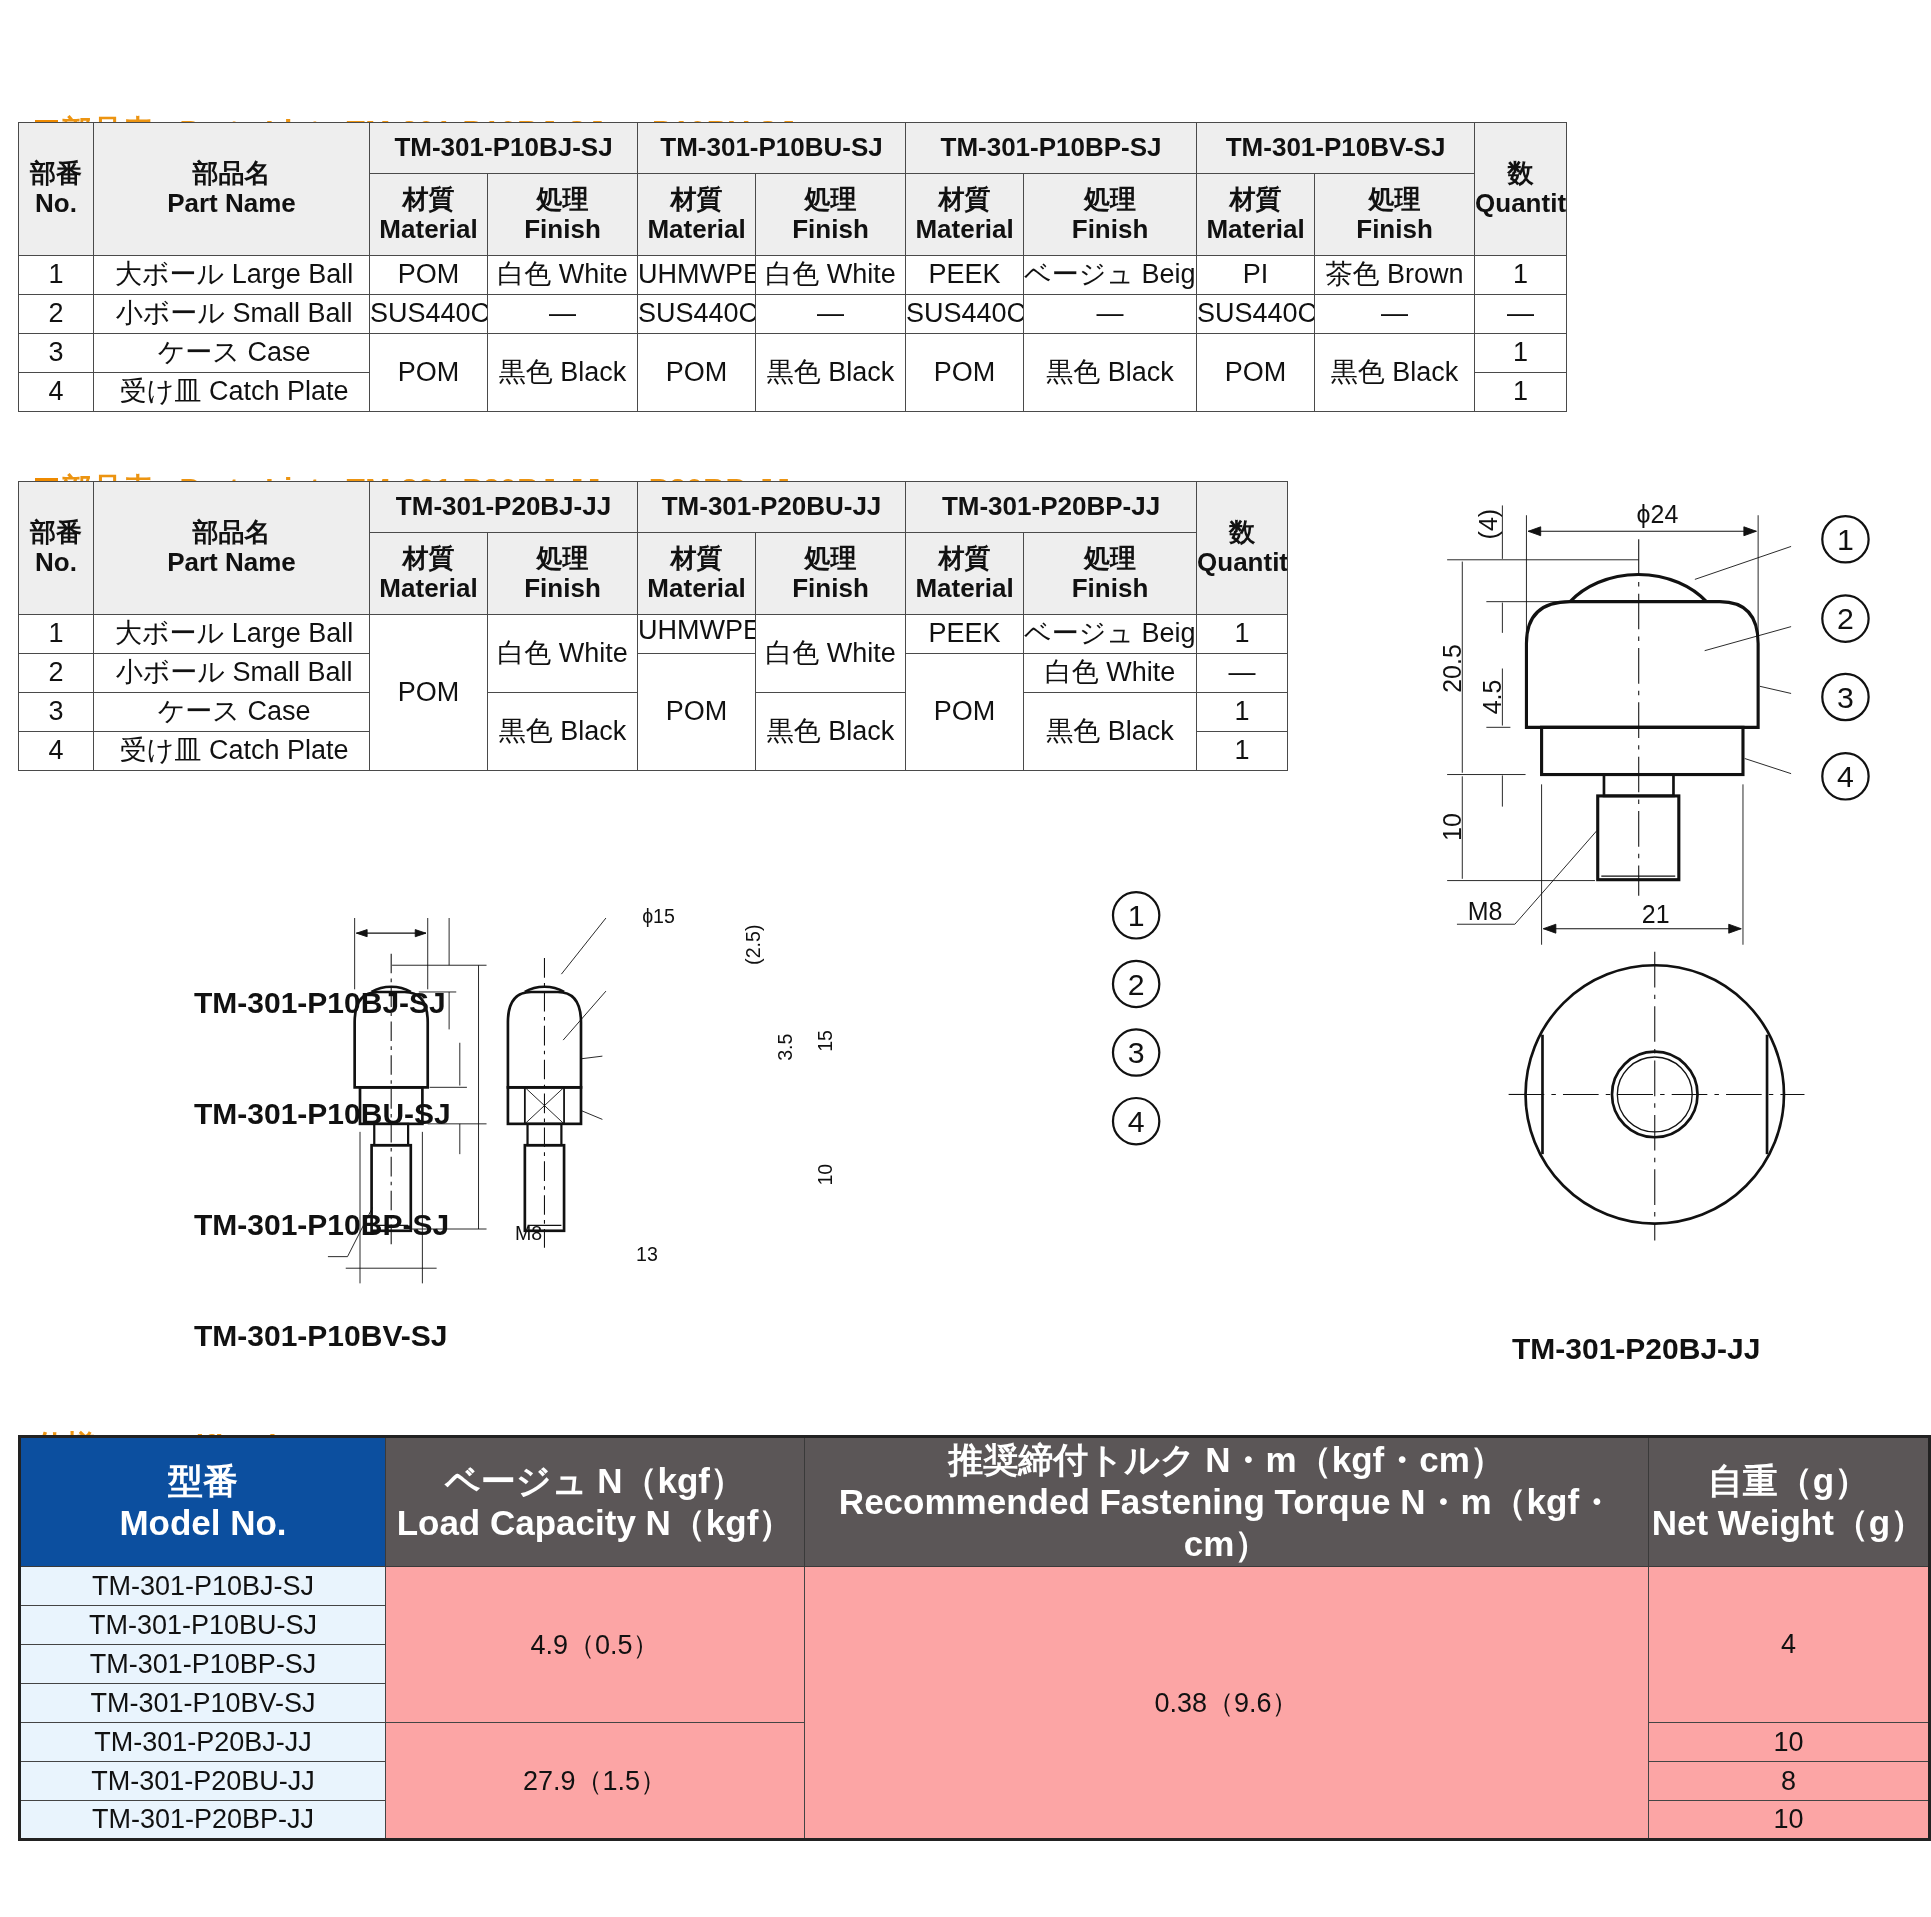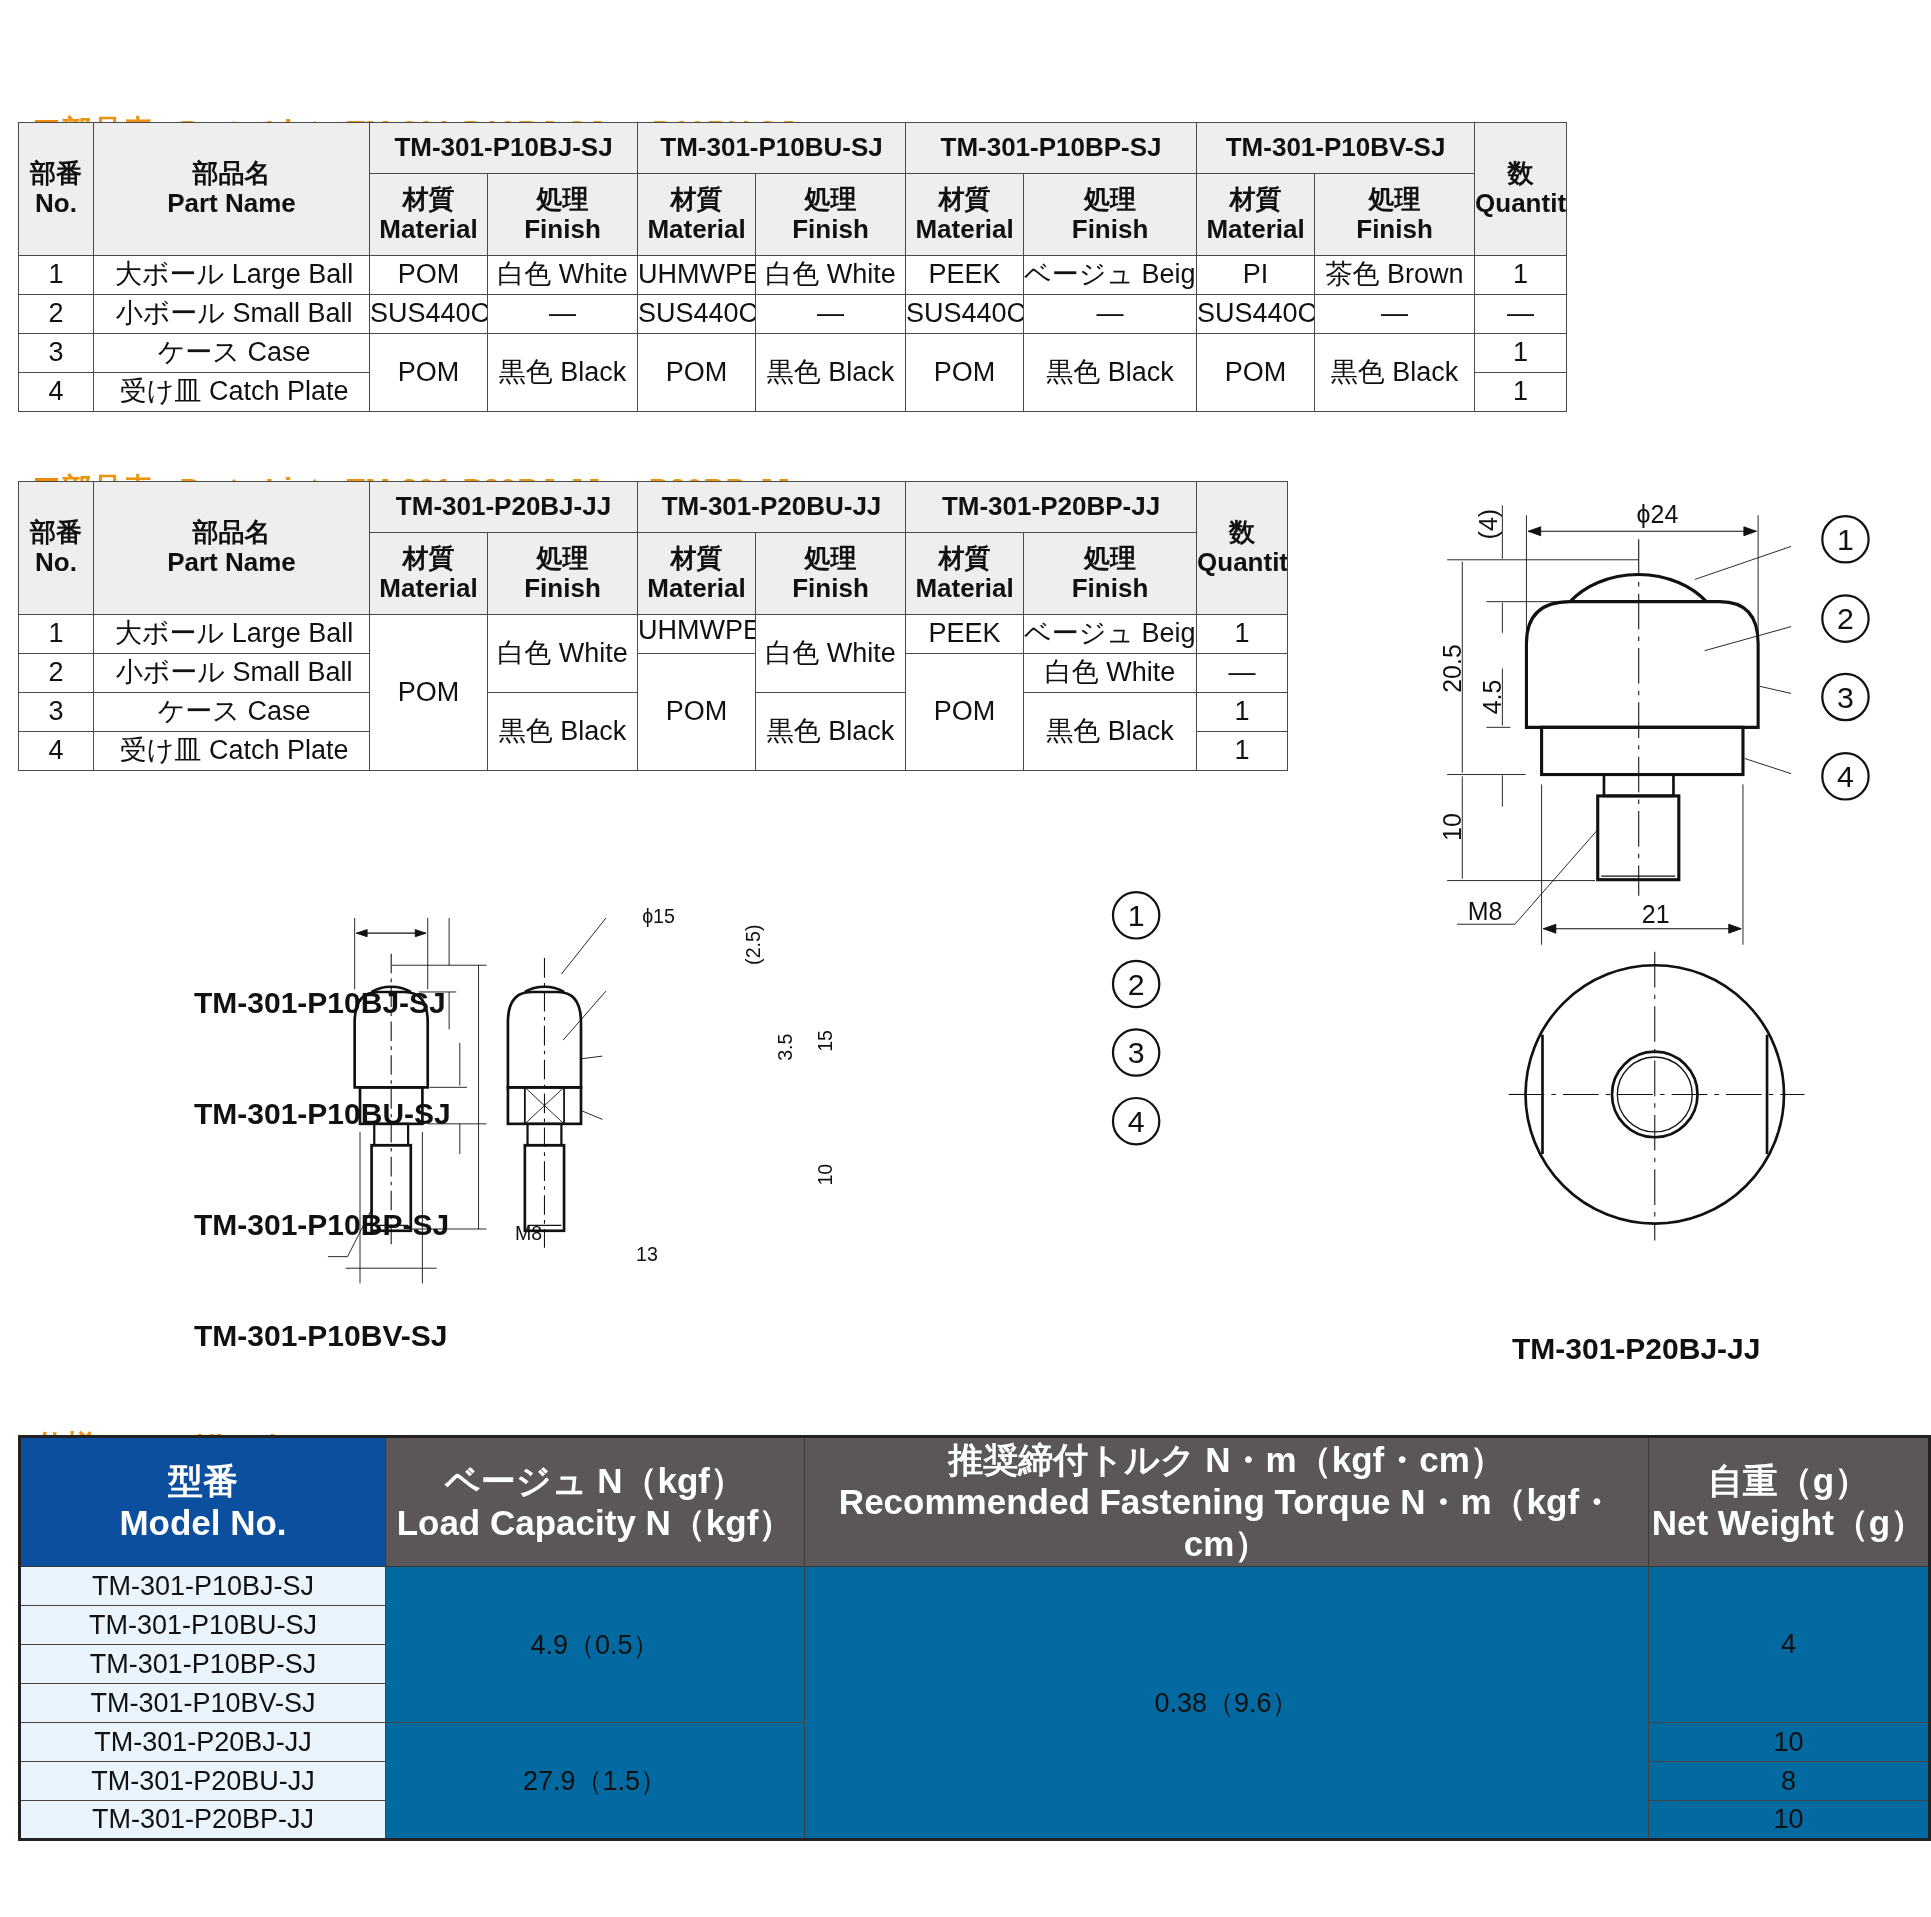--- a/index.html
+++ b/index.html
@@ -7,21 +7,21 @@
   .sec-title{position:absolute;font-size:30px;font-weight:bold;color:#ec9411;white-space:pre;letter-spacing:0.4px;}
   .sec-title .sq{display:inline-block;width:23px;height:23px;background:#ee8a00;margin-right:3.6px;vertical-align:-1.8px;}
   table.parts{position:absolute;border-collapse:collapse;table-layout:fixed;font-size:27px;border-radius:14px;}
   table.parts td, table.parts th{border:1.8px solid #4a4a4a;text-align:center;vertical-align:middle;padding:0;line-height:1.15;overflow:hidden;white-space:nowrap;}
   table.parts th{background:#eeeeee;font-weight:bold;font-size:26px;}
   table.parts td{background:#fff;font-weight:normal;}
   table.parts td.left{text-align:center;padding-left:5.3px;}
   table.spec{position:absolute;border-collapse:collapse;table-layout:fixed;font-size:27px;}
   table.spec th{color:#fff;font-weight:bold;font-size:35px;line-height:1.2;border:1.8px solid #3a3a3a;background:#5b5657;}
   table.spec th.blue{background:#0c4f9f;}
-  table.spec td{border:1.8px solid #444;text-align:center;vertical-align:middle;background:#0369a1;}
+  table.spec td{border:1.8px solid #444;text-align:center;vertical-align:middle;background:#fca5a5;}
   table.spec td.model{background:#e9f4fd;font-weight:normal;}
   table.spec{border:3.6px solid #222;}
   .model-label{position:absolute;font-weight:bold;font-size:30px;line-height:37px;color:#111;white-space:pre;}
   svg{position:absolute;overflow:visible;}
   svg text{font-family:"Liberation Sans","DejaVu Sans",sans-serif;fill:#111;}
 </style>
 </head>
 <body>
 
 <div class="sec-title" style="left:18px;top:77px;">

